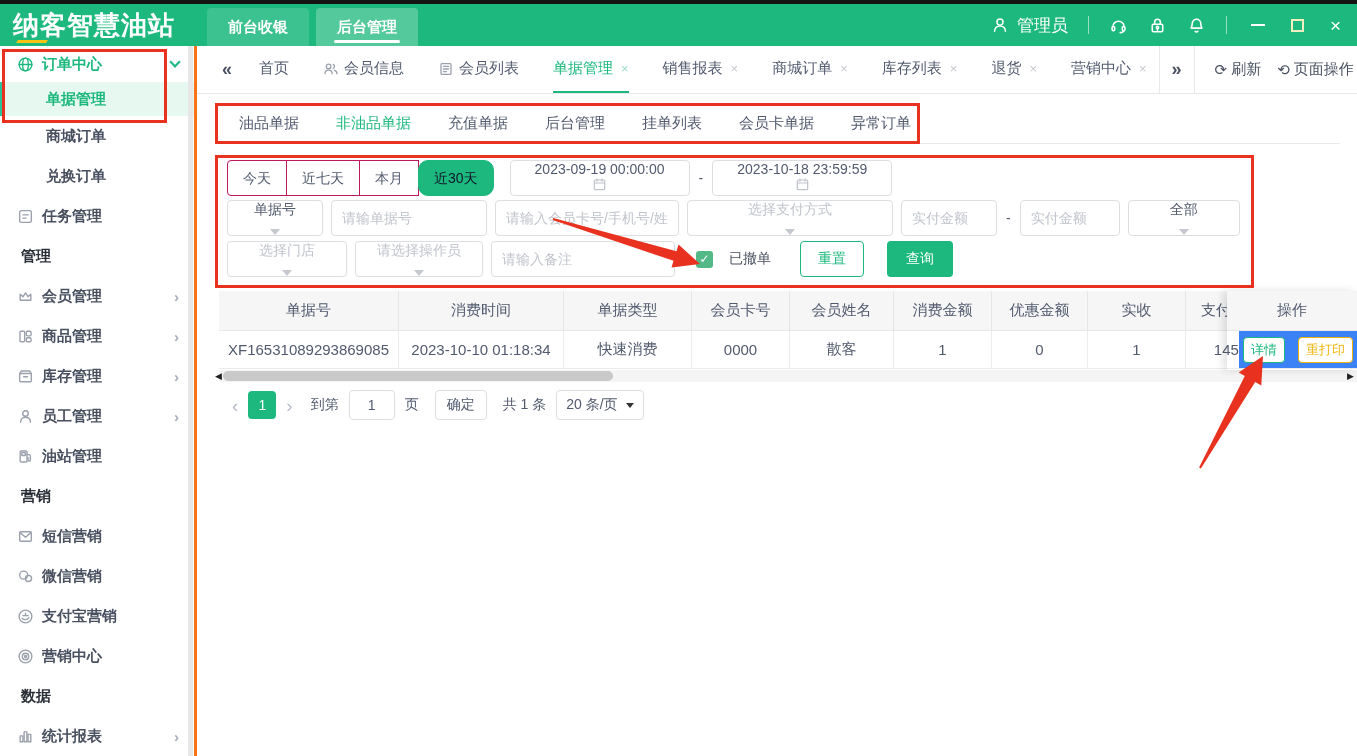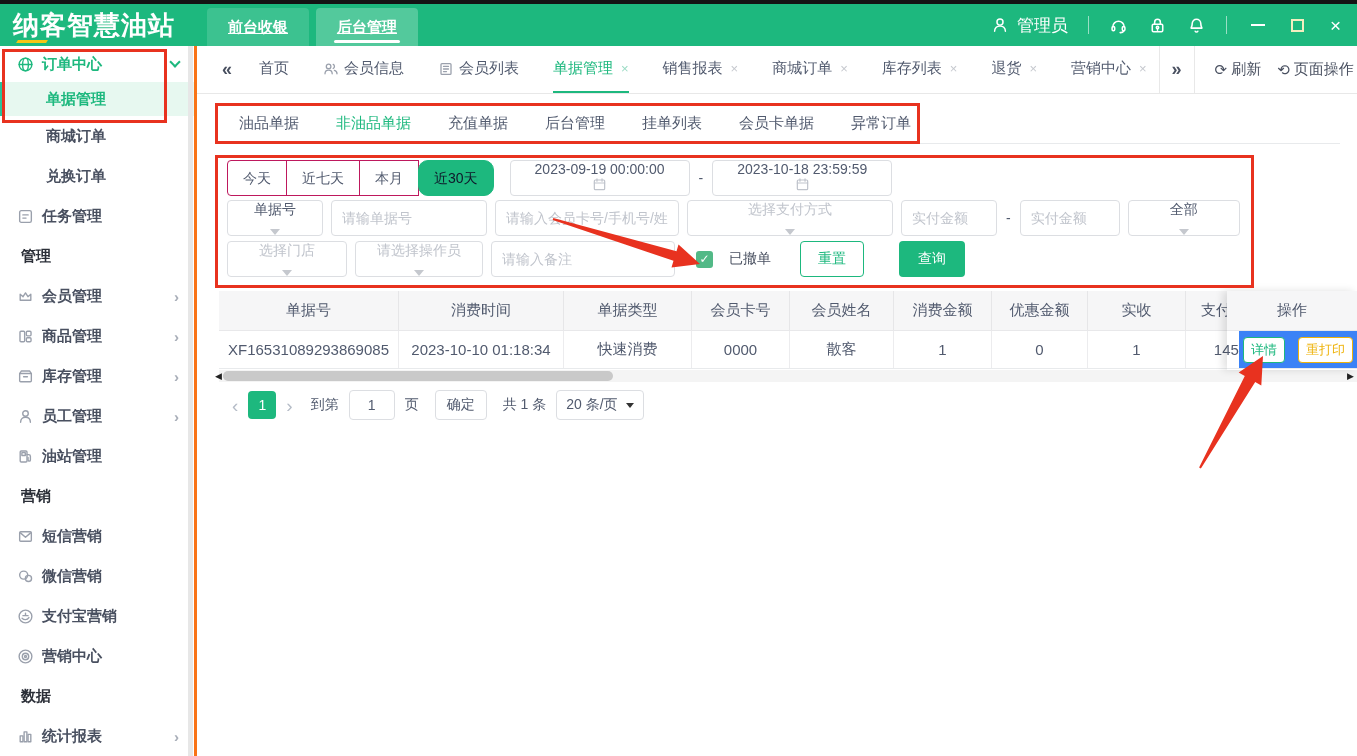--- a/index.html
+++ b/index.html
@@ -13,21 +13,21 @@
   svg.icw { stroke:#fff; }
   svg.icg { stroke:#1db87e; }
   svg.icc { stroke:#c0c4cc; }
 
   
   .top-strip { position:absolute; left:0; top:0; width:100%; height:4px; background:#141414; z-index:6; }
   .topbar { position:absolute; left:0; top:4px; width:100%; height:42px; background:#1db87e; display:flex; align-items:center; z-index:5; }
   .logo { margin-left:13px; font-size:26px; font-weight:bold; color:#fff; letter-spacing:1px; position:relative; white-space:nowrap; }
   .logo-accent { position:absolute; left:4px; bottom:0; width:30px; height:3px; background:#f6c514; transform:skewX(-32deg); }
   .topbar-tabs { display:flex; margin-left:32px; height:38px; align-self:flex-end; }
-  .topbar-tab { padding:0 21px; display:flex; align-items:center; background:rgba(255,255,255,.14); border-radius:4px 4px 0 0; color:#fff; font-size:15px; font-weight:bold; margin-right:7px; position:relative; cursor:pointer;text-decoration:underline; }
+  .topbar-tab { padding:0 21px; display:flex; align-items:center; background:rgba(255,255,255,.14); border-radius:4px 4px 0 0; color:#fff; font-size:15px; font-weight:bold; margin-right:7px; position:relative; cursor:pointer; }
   .topbar-tab.active { background:rgba(255,255,255,.24); }
   .topbar-tab.active::after { content:""; position:absolute; left:18px; right:18px; bottom:3px; height:3px; background:#fff; border-radius:2px; }
   .topbar-right { margin-left:auto; display:flex; align-items:center; gap:20px; margin-right:16px; color:#fff; }
   .user { display:flex; align-items:center; gap:8px; font-size:17px; }
   .tb-div { width:1px; height:18px; background:rgba(255,255,255,.55); }
   .tb-ic { display:flex; cursor:pointer; }
   .win { display:flex; gap:26px; align-items:center; margin-left:4px; }
   .min-bar { width:14px; height:2px; background:#fff; display:inline-block; }
   .max-box { width:13px; height:13px; border:2px solid #f3eec0; display:inline-block; }
   .close-x { font-size:19px; line-height:1; color:#fff; }
@@ -79,21 +79,21 @@
   .date-ctl { width:180px; justify-content:space-between; margin-left:8px; }
   .sel { justify-content:space-between; }
   .sel .ph { color:#c0c4cc; }
   .caret { width:0; height:0; border-left:5px solid transparent; border-right:5px solid transparent; border-top:6px solid #c5c8ce; }
   .inp { height:36px; border:1px solid #dcdee2; border-radius:4px; padding:0 10px; font-size:14px; color:#515a6e; outline:none; font-family:inherit; background:#fff; }
   .inp::placeholder { color:#c0c4cc; }
   .dash { color:#515a6e; padding:0 1px; }
   .cbx { width:17px; height:17px; background:#52b987; border-radius:3px; color:#fff; display:flex; align-items:center; justify-content:center; font-size:12px; margin-left:13px; cursor:pointer; }
   .cbx-label { margin-left:8px; font-size:14px; color:#495060; }
   .btn-reset { width:64px; height:36px; border:1px solid #1db87e; color:#1db87e; border-radius:4px; background:#fff; font-size:14px; margin-left:21px; cursor:pointer; font-family:inherit; }
-  .btn-search { width:66px; height:36px; background:#1db87e; color:#fff; border-radius:4px; border:none; font-size:14px; margin-left:27px; cursor:pointer; font-family:inherit; }
+  .btn-search { width:66px; height:36px; background:#1db87e; color:#fff; border-radius:4px; border:none; font-size:14px; margin-left:15px; cursor:pointer; font-family:inherit; }
 
   
   .table-wrap { position:absolute; left:219px; top:291px; right:0; height:79px; overflow:hidden; }
   .thead, .trow { display:flex; }
   .thead { height:40px; background:#f6f6f7; border-bottom:1px solid #e8e8ea; }
   .trow { height:38px; background:#fff; border-bottom:1px solid #e8eaec; }
   .cell { display:flex; align-items:center; justify-content:center; font-size:15px; color:#515a6e; border-right:1px solid #e6e6e8; flex-shrink:0; overflow:hidden; white-space:nowrap; }
   .trow .cell { border-right:1px solid #ececee; }
   .c0{width:180px}.c1{width:165px}.c2{width:128px}.c3{width:98px}.c4{width:104px}.c5{width:98px}.c6{width:96px}.c7{width:98px}.c8{width:90px;border-right:none}
   .ops-col { position:absolute; right:0; top:291px; width:130px; height:79px; z-index:4; box-shadow:-4px 0 8px rgba(0,0,0,.12); }

